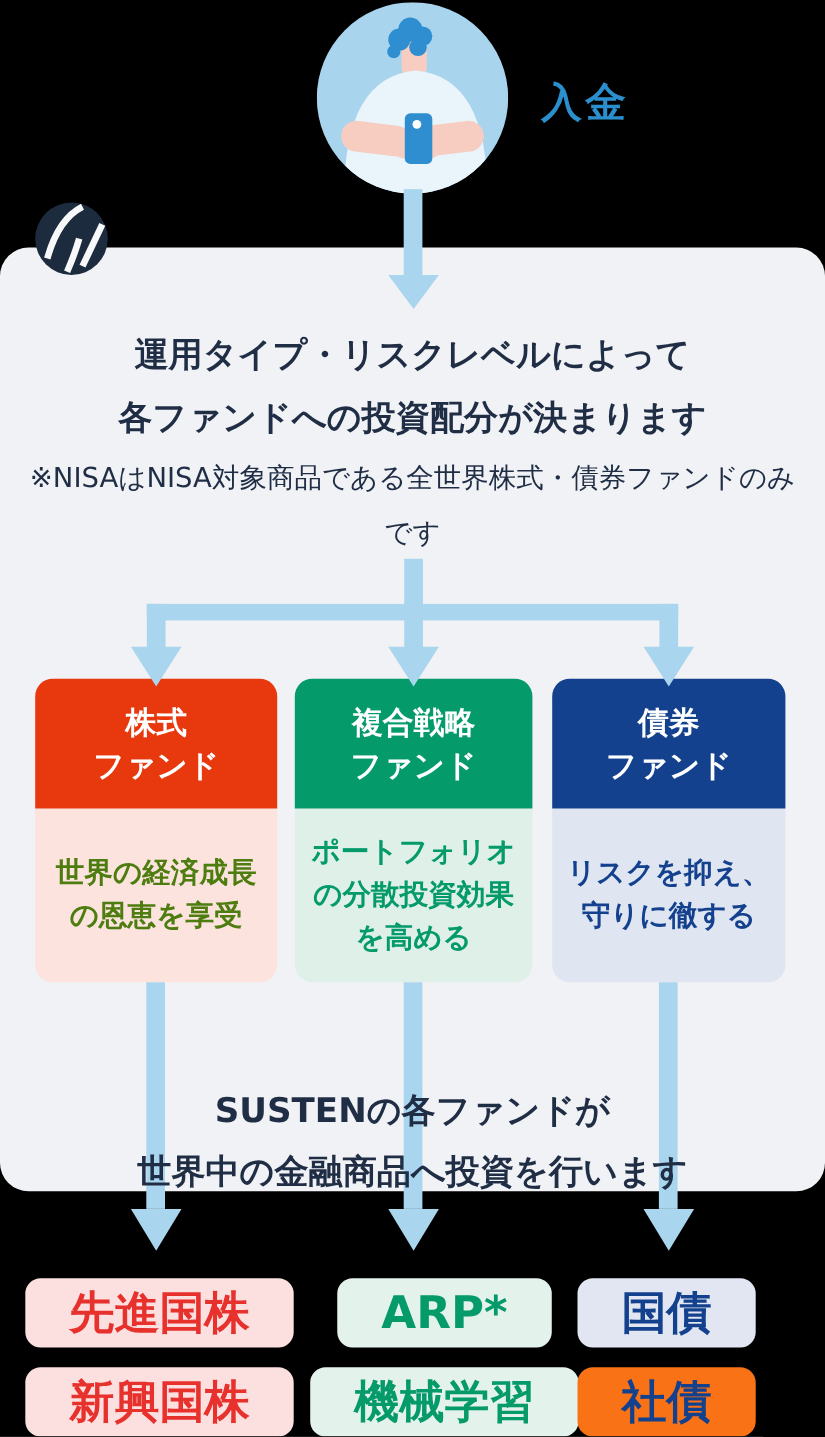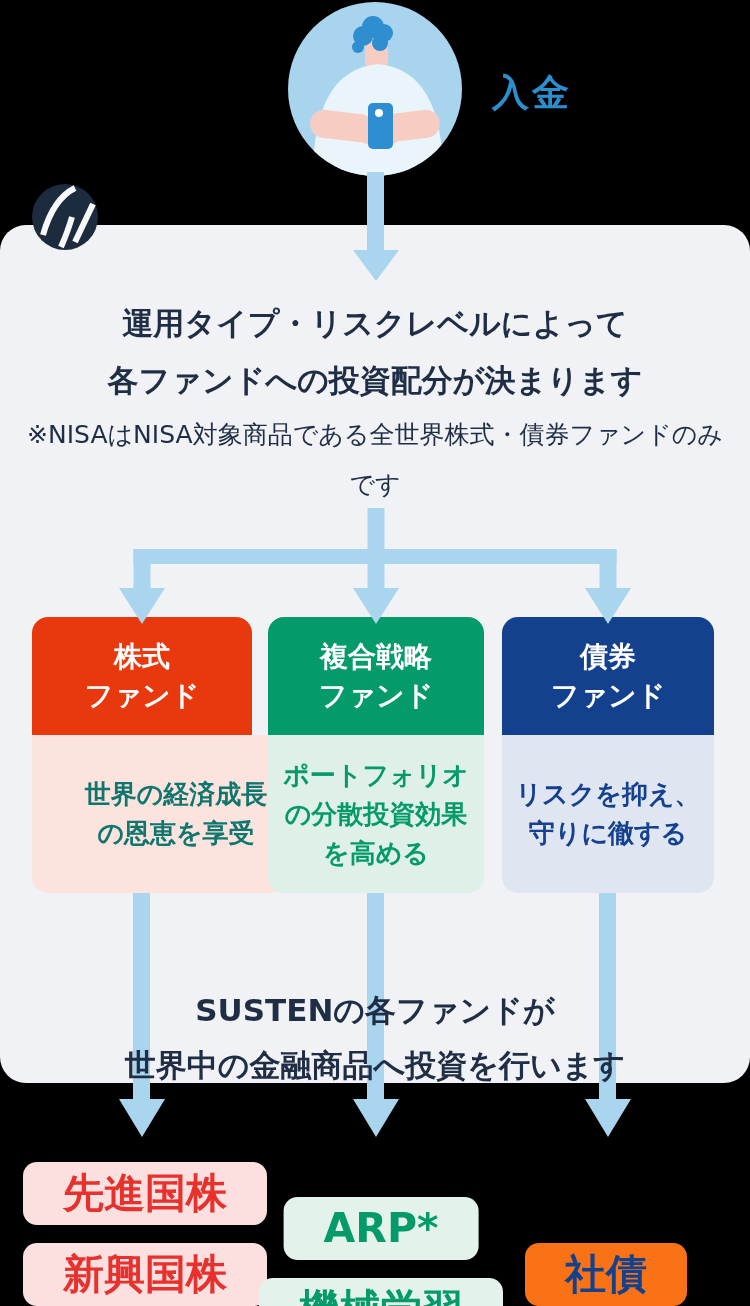--- a/index.html
+++ b/index.html
@@ -50,21 +50,21 @@
   .bshaft { top:893px; height:206px; }
   .bs1 { left:133px; } .bs2 { left:367px; } .bs3 { left:599px; }
   .bh  { top:1099px; }
   .bh1 { left:119px; } .bh2 { left:353px; } .bh3 { left:585px; }
 
   
   .chip { position:absolute; transform:translateX(-50%); height:63px; line-height:63px;
           padding:0 40px; border-radius:14px; font-size:41px; font-weight:700;
           text-align:center; white-space:nowrap; z-index:1; }
   .r1 { top:1162px; } .r2 { top:1243px; }
-  .p1 { left:145px; } .p2 { left:381px;margin-top:35px; } .p3 { left:606px; }
+  .p1 { left:145px; } .p2 { left:404px; } .p3 { left:606px; }
 </style>
 </head>
 <body>
 
 <div id="stage" style="background-color: rgb(0, 0, 0);">
 
   <svg class="avatar" width="174" height="174" viewBox="0 0 174 174">
     <clipPath id="avclip">
         <circle cx="87" cy="87" r="87"></circle>
       </clipPath>
@@ -128,21 +128,21 @@
     </g>
   </svg>
 
   <div class="fund-head c1" style="background-color: rgb(232, 56, 14);">株式
 ファンド</div>
   <div class="fund-head c2" style="background-color: rgb(4, 154, 106);">複合戦略
 ファンド</div>
   <div class="fund-head c3" style="background-color: rgb(20, 65, 142);">債券
 ファンド</div>
 
-  <div class="fund-desc c1" style="background-color: rgb(252, 227, 222); color: #0f766e; padding-left: 34px;">世界の経済成長
+  <div class="fund-desc c1" style="background-color: rgb(252, 227, 222); color: #4d7c0f;">世界の経済成長
 の恩恵を享受</div>
   <div class="fund-desc c3" style="background-color: rgb(223, 229, 241); color: rgb(20, 65, 142);">リスクを抑え、
 守りに徹する</div>
   <div class="fund-desc c2" style="background-color: rgb(223, 240, 233); color: rgb(4, 154, 106);">ポートフォリオ
 の分散投資効果
 を高める</div>
 
   <div class="shaft bshaft bs1" style="background-color: rgb(169, 213, 238);"></div>
   <div class="shaft bshaft bs2" style="background-color: rgb(169, 213, 238);"></div>
   <div class="shaft bshaft bs3" style="background-color: rgb(169, 213, 238);"></div>
@@ -150,17 +150,18 @@
   <div class="head bh bh2" style="border-top-color: rgb(169, 213, 238);"></div>
   <div class="head bh bh3" style="border-top-color: rgb(169, 213, 238);"></div>
 
   <div class="susten" style="color: rgb(31, 45, 69);">
     <div>SUSTENの各ファンドが</div>
     <div>世界中の金融商品へ投資を行います</div>
   </div>
 
   <div class="chip r1 p1" style="background-color: rgb(252, 223, 223); color: rgb(231, 49, 45);">先進国株</div>
   <div class="chip r1 p2" style="background-color: rgb(228, 242, 236); color: rgb(4, 154, 106);">ARP*</div>
+  <div class="chip r1 p3" style="background-color: rgb(226, 230, 242); color: rgb(20, 65, 142);">国債</div>
   <div class="chip r2 p1" style="background-color: rgb(252, 223, 223); color: rgb(231, 49, 45);">新興国株</div>
   <div class="chip r2 p2" style="background-color: rgb(228, 242, 236); color: rgb(4, 154, 106);">機械学習</div>
   <div class="chip r2 p3" style="background-color: #f97316; color: rgb(20, 65, 142);">社債</div>
 
 </div>
 
 </body></html>

